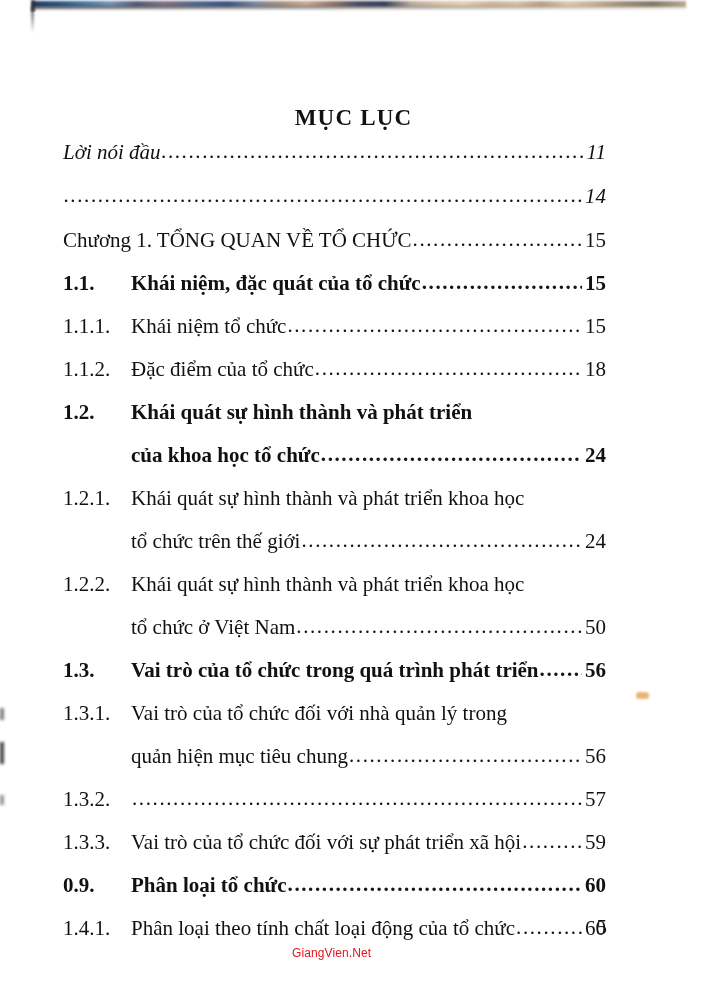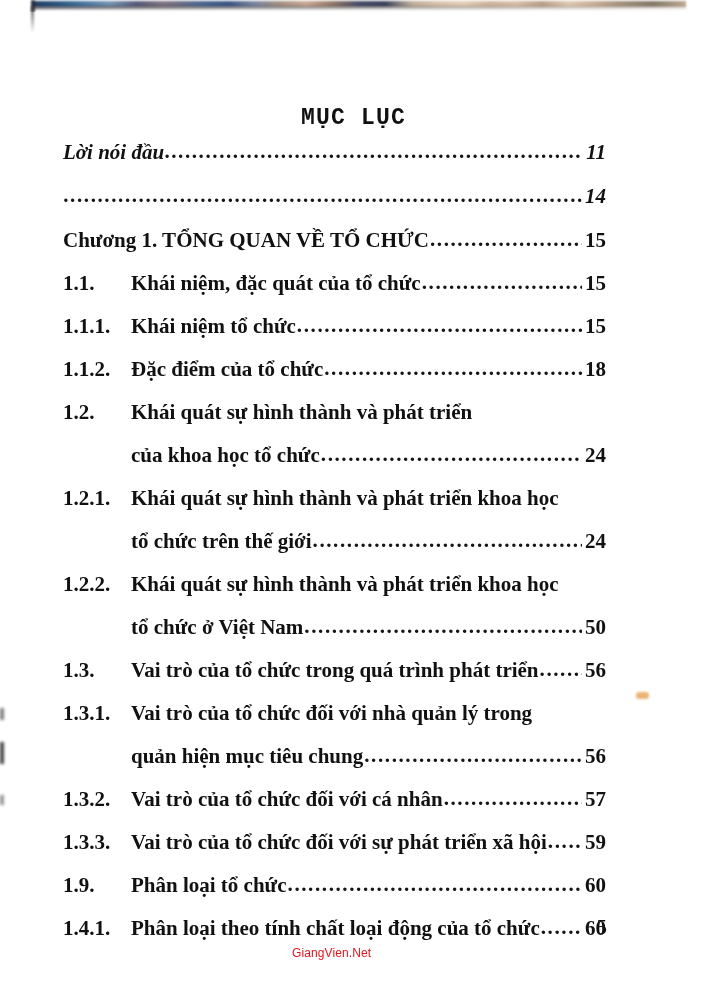--- a/index.html
+++ b/index.html
@@ -89,40 +89,39 @@
   }
 
   #toc-title {
     position: absolute;
     left: 0; top: 105px;
     width: 707px;
     text-align: center;
     font-weight: bold;
     font-size: 23px;
     letter-spacing: 1.2px;
-    font-family: Liberation Mono, monospace;
+    font-family: Liberation Serif, serif;
   }
 
   #toc-list {
     position: absolute;
     left: 63px;
     top: 140px;
     width: 543px;
   }
 
   .entry {
     position: relative;
     display: block;
     margin: 0;
   }
   .entry .line {
     display: flex;
     align-items: baseline;
     width: 100%;
-    font-weight: bold;
   }
   .entry .num {
     flex: 0 0 auto;
     white-space: pre;
   }
   .entry .label {
     flex: 0 0 auto;
     white-space: pre;
   }
   .entry .leader {
@@ -325,36 +324,35 @@
         <div class="line">
           <span class="spacer-num num-col">1.3.1.</span>
           <span class="label">quản hiện mục tiêu chung</span>
           <span class="leader"></span>
           <span class="pg">56</span>
         </div>
       </div>
       <div class="entry lvl-2">
         <div class="line">
           <span class="num num-col">1.3.2.</span>
-          <span class="label">Vai trò của tổ chức đối với cá nhân</span>
           <span class="leader"></span>
           <span class="pg">57</span>
         </div>
       </div>
       <div class="entry lvl-2">
         <div class="line">
           <span class="num num-col">1.3.3.</span>
           <span class="label">Vai trò của tổ chức đối với sự phát triển xã hội</span>
           <span class="leader"></span>
           <span class="pg">59</span>
         </div>
       </div>
       <div class="entry lvl-1">
         <div class="line">
-          <span class="num num-col">1.9.</span>
+          <span class="num num-col">0.9.</span>
           <span class="label">Phân loại tổ chức</span>
           <span class="leader"></span>
           <span class="pg">60</span>
         </div>
       </div>
       <div class="entry lvl-2">
         <div class="line">
           <span class="num num-col">1.4.1.</span>
           <span class="label">Phân loại theo tính chất loại động của tổ chức</span>
           <span class="leader"></span>

